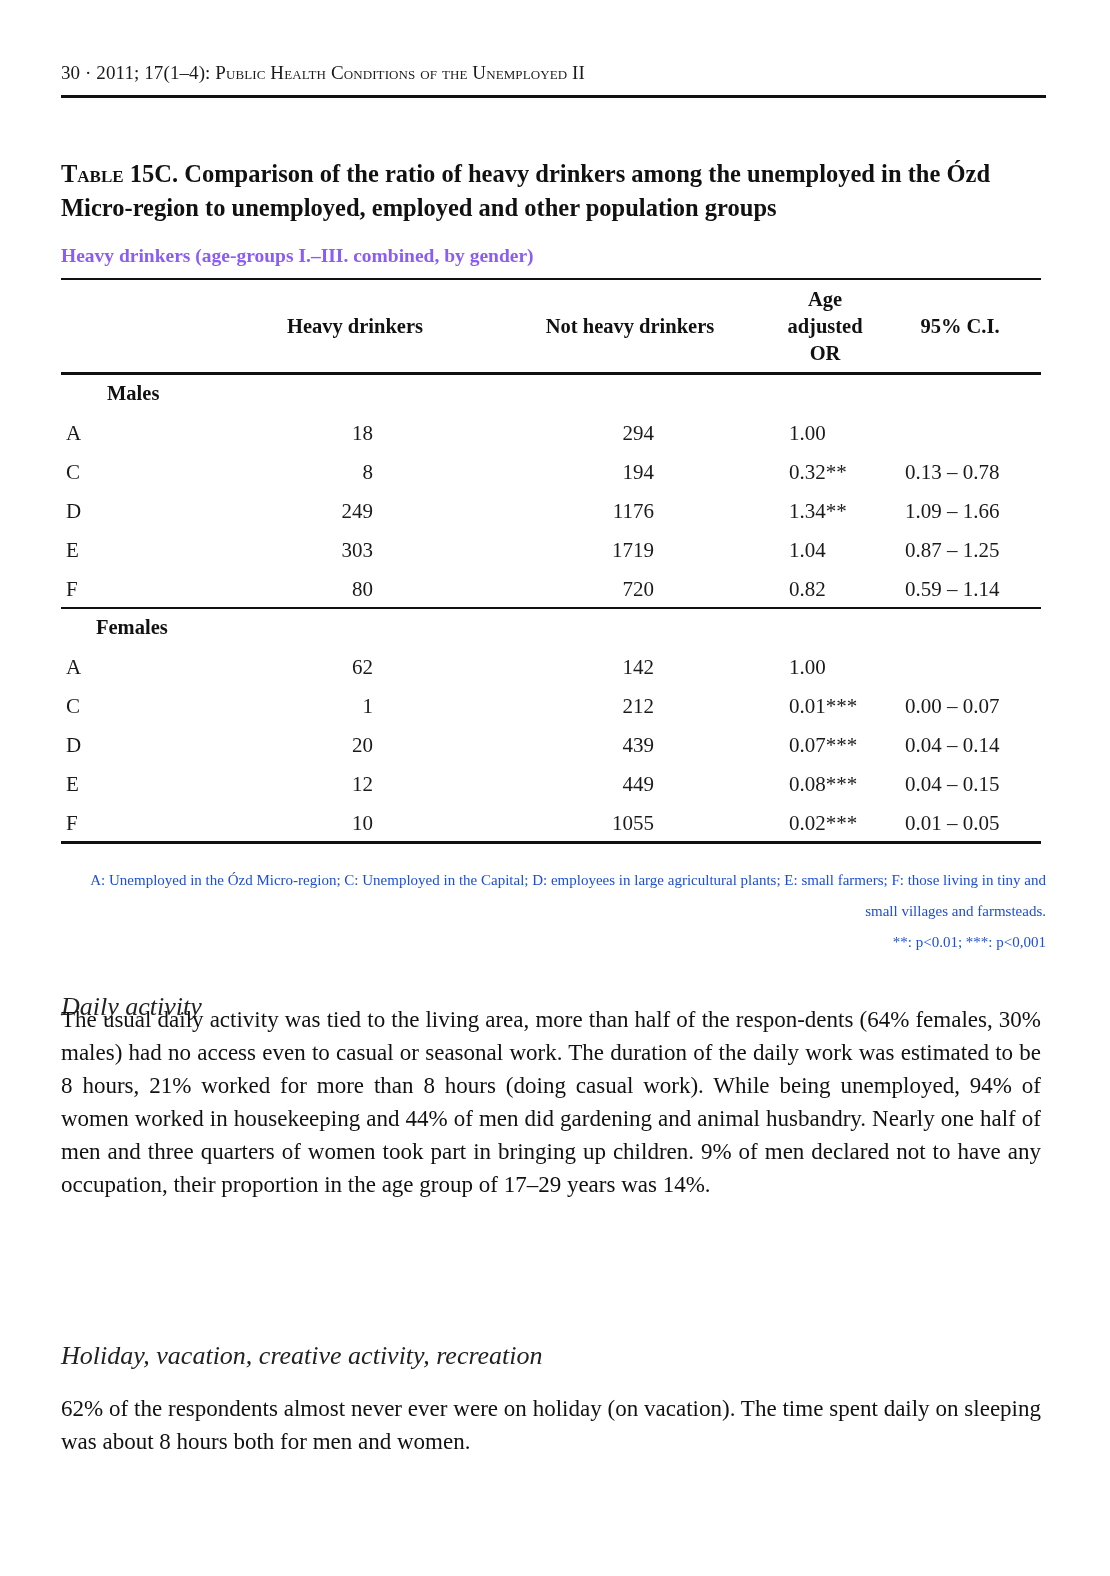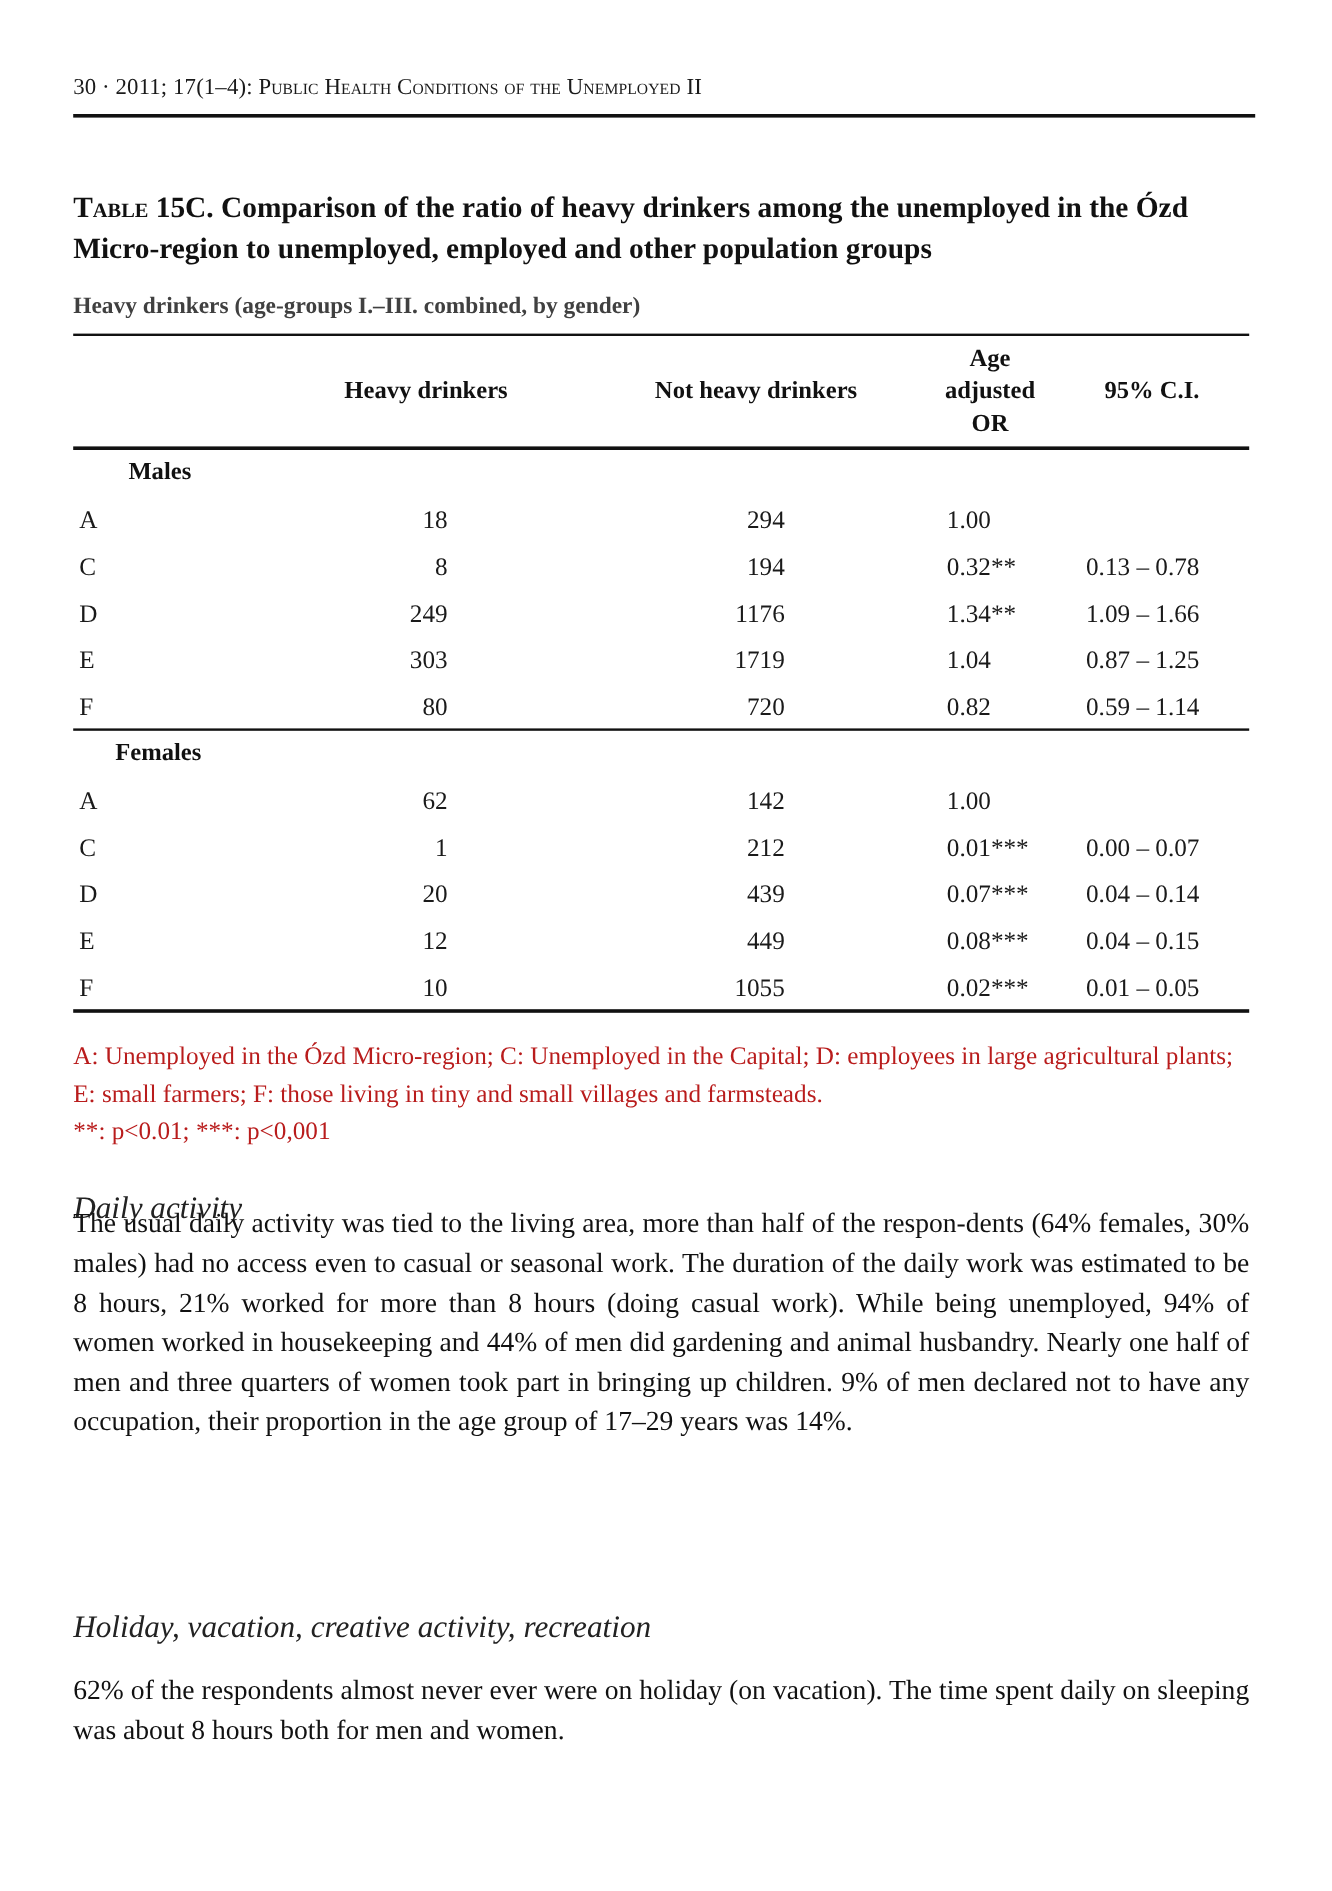--- a/index.html
+++ b/index.html
@@ -14,42 +14,42 @@
     .running-head .sc { font-variant: small-caps; }
     .head-rule {
       position: absolute; left: 61px; top: 95px; width: 985px; height: 3px; background: #111;
     }
     .table-title {
       position: absolute; left: 61px; top: 157px; width: 985px;
       font-size: 24.5px; font-weight: bold; line-height: 34px; color: #111;
     }
     .table-title .sc { font-variant: small-caps; }
     .table-subtitle {
-      position: absolute; left: 61px; top: 245px; font-size: 19.5px; font-weight: bold; color: #404040;
+      position: absolute; left: 61px; top: 245px; font-size: 19.5px; font-weight: bold; color: #8b5cf6;
     }
     .rule { position: absolute; left: 61px; width: 980px; background: #111; }
     .rule.thin { height: 1.5px; }
     .rule.thick { height: 3px; }
 
     .th {
       position: absolute; font-size: 20.5px; font-weight: bold; text-align: center;
       line-height: 27px; color: #111;
     }
     .group-label { position: absolute; font-size: 20.5px; font-weight: bold; color: #111; }
     .row { position: absolute; left: 0; width: 1110px; height: 30px; font-size: 21px; }
     .row span { position: absolute; top: 0; white-space: nowrap; }
     .c-label { left: 66px; }
     .c-heavy { right: calc(1110px - 373px); text-align: right; }
     .c-notheavy { right: calc(1110px - 654px); text-align: right; }
     .c-or { left: 789px; }
     .c-ci { left: 905px; }
 
     .footnote {
       position: absolute; left: 61px; top: 865px; width: 985px;
-      font-size: 21px; line-height: 31px; color: #b91c1c;
+      font-size: 15px; line-height: 31px; color: #1d4ed8; text-align: right;
     }
     .footnote p { margin: 0; }
     .section-heading {
       position: absolute; left: 61px; font-size: 26px; font-style: italic; color: #222;
     }
     .body-text {
       position: absolute; left: 61px; width: 980px;
       font-size: 23px; line-height: 33px; text-align: justify; color: #111;
     }
     .body-text p { margin: 0; }

